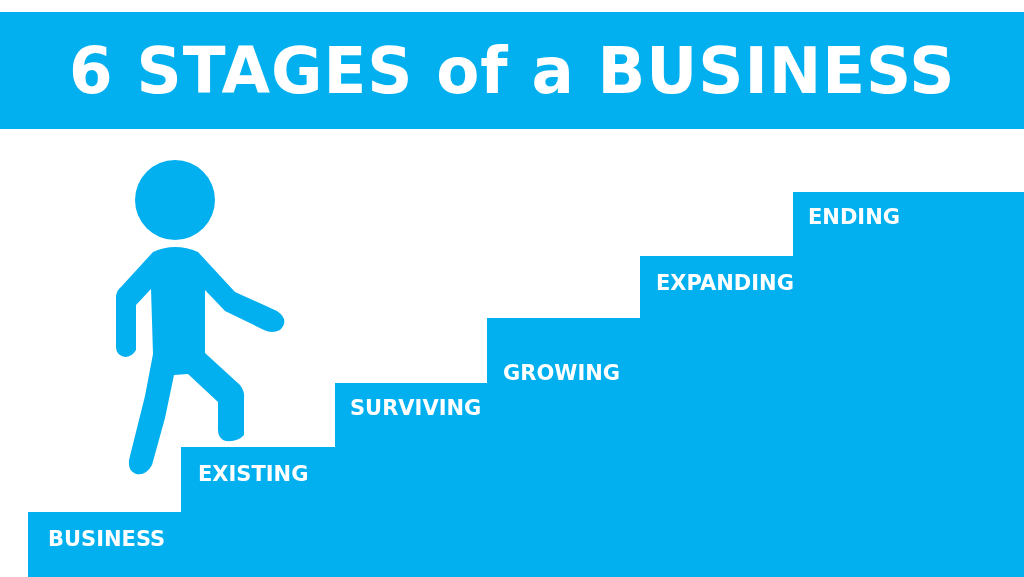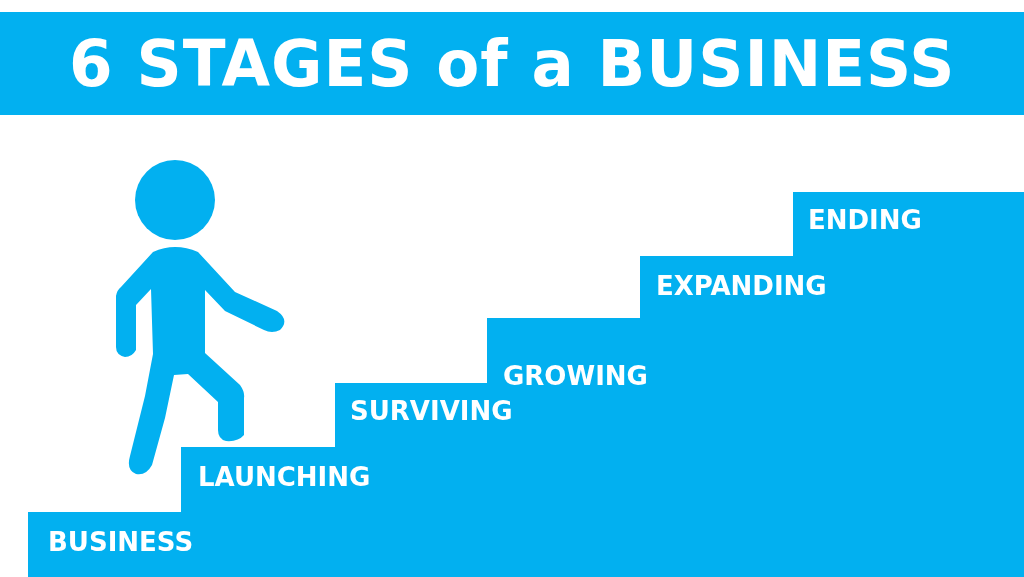--- a/index.html
+++ b/index.html
@@ -1,20 +1,20 @@
 <!DOCTYPE html>
 <html><head>
 <meta charset="utf-8">
 <style>
   html,body{margin:0;padding:0;}
   body{width:1024px;height:577px;background:#ffffff;position:relative;overflow:hidden;font-family:"DejaVu Sans","Liberation Sans",sans-serif;}
-  .banner{position:absolute;left:0;top:12px;width:1024px;height:103px;background:#02b0f0;display:flex;align-items:center;justify-content:center;}
+  .banner{position:absolute;left:0;top:12px;width:1024px;height:117px;background:#02b0f0;display:flex;align-items:center;justify-content:center;}
   .banner span{color:#fff;font-weight:bold;font-size:64px;letter-spacing:1px;transform:scaleX(0.98);white-space:nowrap;}
   .step{position:absolute;background:#02b0f0;bottom:0;}
-  .label{position:absolute;color:#fff;font-weight:bold;font-size:26px;white-space:nowrap;}
+  .label{position:absolute;color:#fff;font-weight:bold;font-size:21px;white-space:nowrap;}
   .figure{position:absolute;left:0;top:0;}
 </style>
 </head>
 <body>
 
 <div class="banner">
   <span>6 STAGES of a BUSINESS</span>
 </div>
 
 <svg class="figure" width="1024" height="577">
@@ -25,17 +25,17 @@
 </svg>
 
 <div class="step" style="left:28px;top:512px;width:996px;"></div>
 <div class="step" style="left:181px;top:447px;width:843px;"></div>
 <div class="step" style="left:335px;top:383px;width:689px;"></div>
 <div class="step" style="left:487px;top:318px;width:537px;"></div>
 <div class="step" style="left:640px;top:256px;width:384px;"></div>
 <div class="step" style="left:793px;top:192px;width:231px;"></div>
 
 <div class="label" style="left:48px;top:527px;">BUSINESS</div>
-<div class="label" style="left:198px;top:462px;">LAUNCHING</div>
+<div class="label" style="left:198px;top:462px;">EXISTING</div>
 <div class="label" style="left:350px;top:396px;">SURVIVING</div>
 <div class="label" style="left:503px;top:333px;margin-top:28px;">GROWING</div>
 <div class="label" style="left:656px;top:271px;text-align:right;">EXPANDING</div>
 <div class="label" style="left:808px;top:205px;">ENDING</div>
 
 </body></html>

